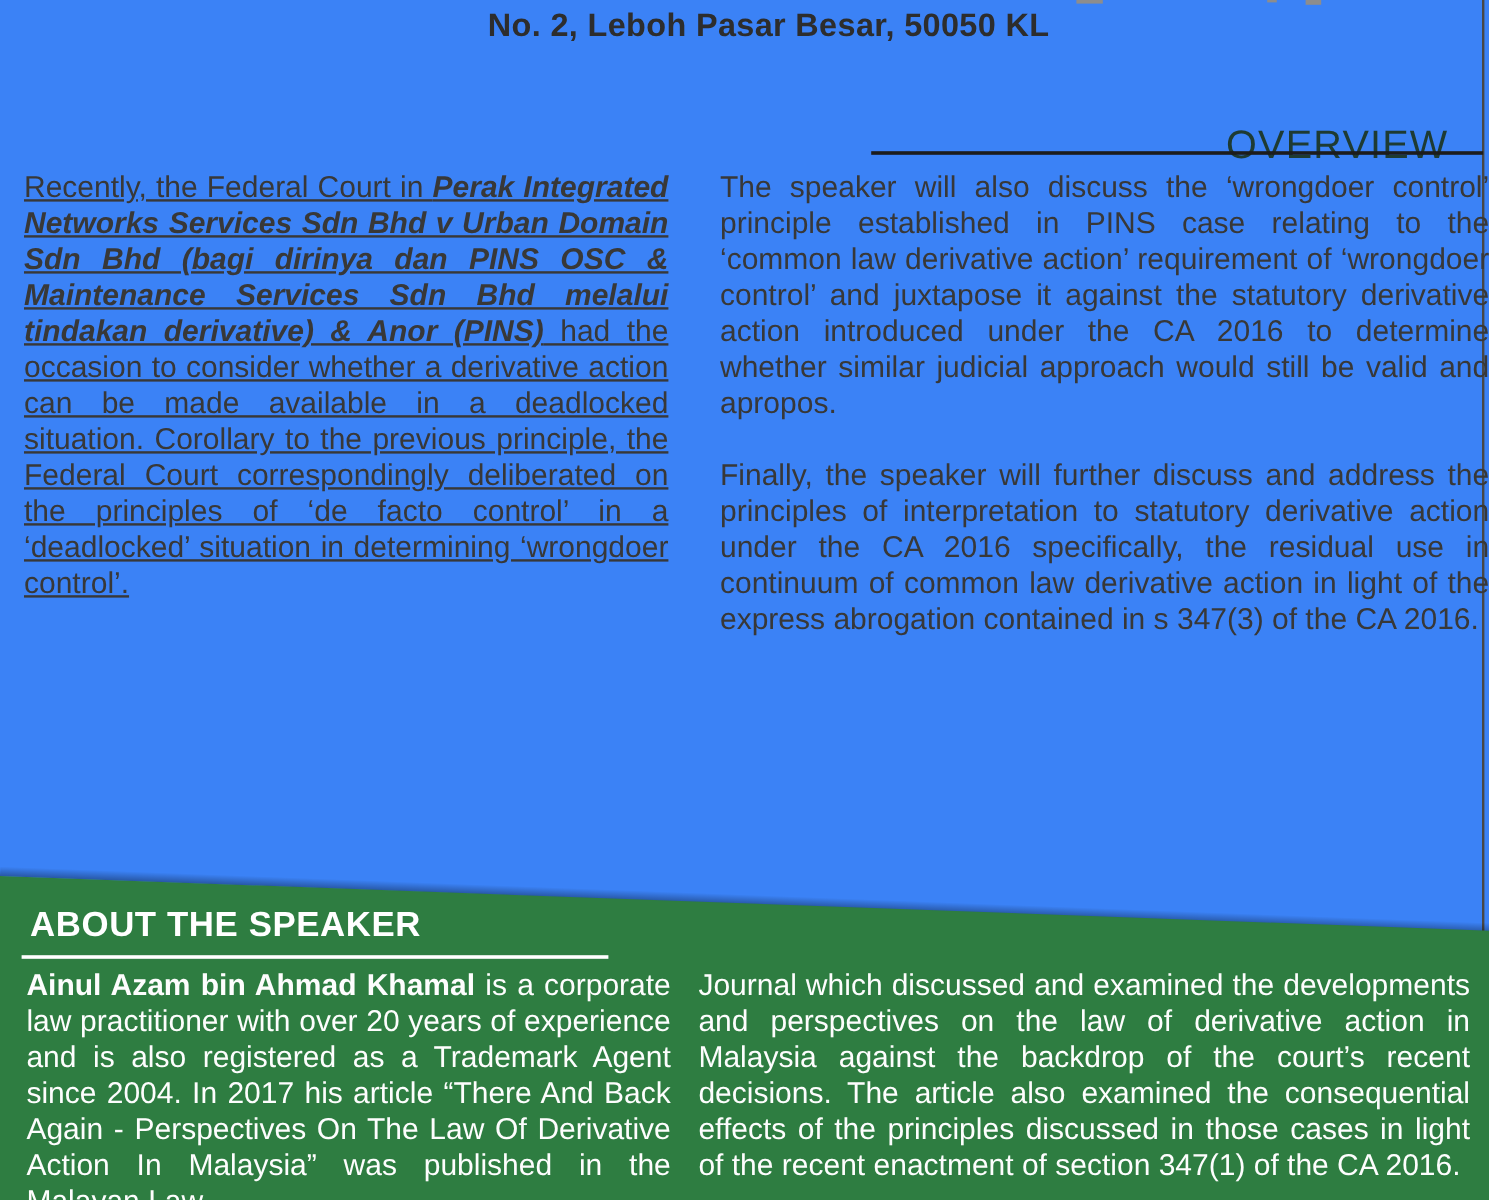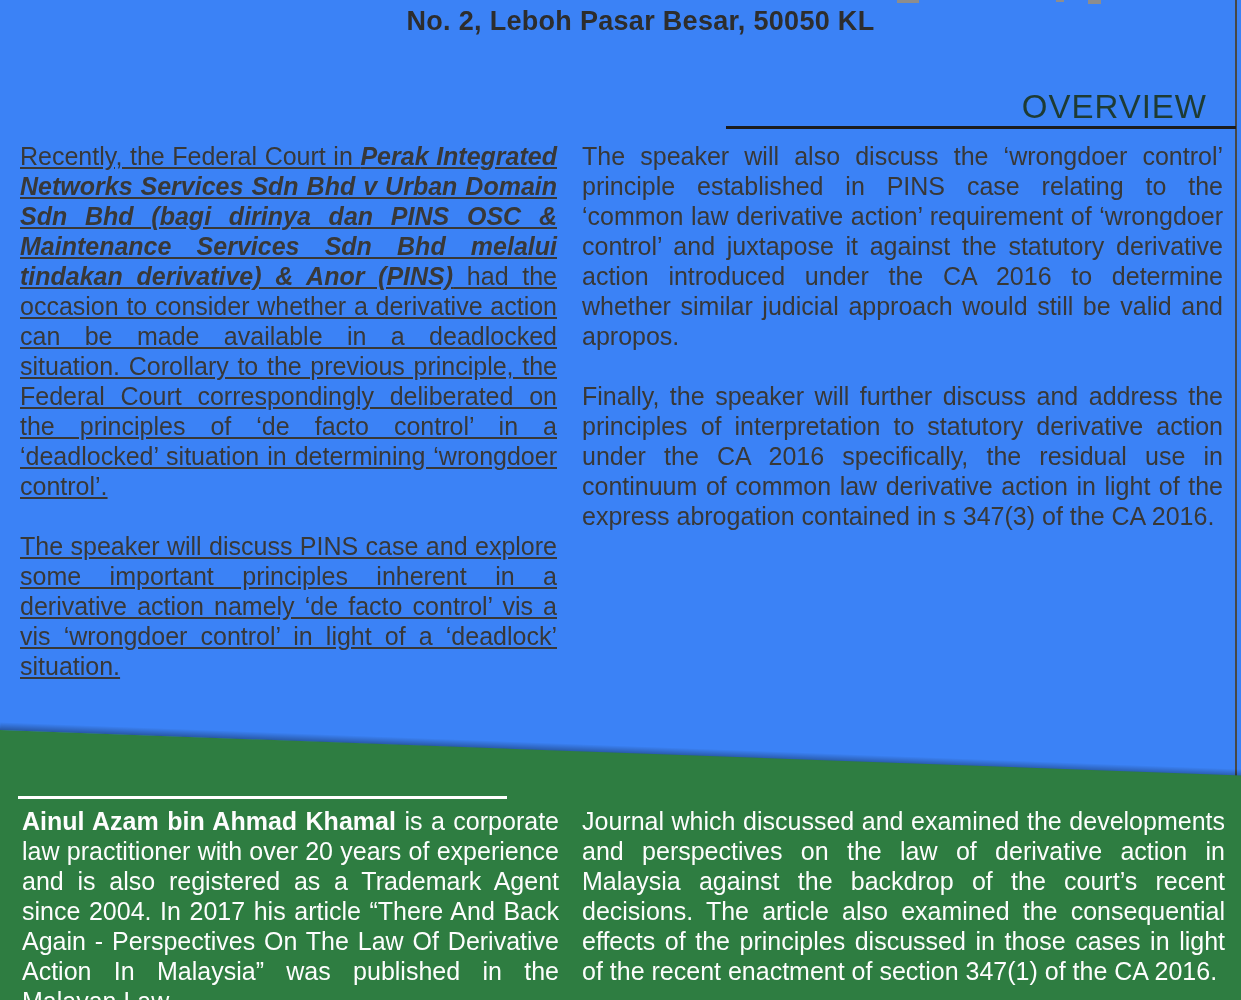--- a/index.html
+++ b/index.html
@@ -10,29 +10,29 @@
   .artifact { position:absolute; background:#8d8d8d; }
 
   .address-line {
     position:absolute; top:6px; left:0; width:100%; text-align:center;
     font-size:27px; font-weight:600; color:#2d2d2d; letter-spacing:0.3px;
   }
 
   .right-rule { position:absolute; left:1235px; top:0; width:2px; height:778px; background:#474747; }
 
   .overview-heading {
-    position:absolute; top:88px; left:0; width:1207px; margin:0; text-align:right;
+    position:absolute; top:102px; left:0; width:1207px; margin:0; text-align:right;
     font-size:33px; font-weight:400; color:#1e3b33; letter-spacing:1px;
   }
   .overview-underline { position:absolute; left:726px; top:126px; width:510px; height:3px; background:#1c1c1c; }
 
   .col { position:absolute; text-align:justify; font-size:25px; line-height:30px; color:#383838; }
   .col p { margin:0 0 30px 0; }
   .col-left-white  { left:20px;  top:141px; width:537px;text-decoration:underline; }
-  .col-right-white { left:582px; top:141px; width:641px; }
+  .col-right-white { left:600px; top:141px; width:641px; }
   .case-citation { font-weight:700; font-style:italic; }
 
   .green-shadow {
     position:absolute; left:0; top:722px; width:1250px; height:8px;
     transform-origin:0 100%; transform:rotate(2.17deg);
     background:linear-gradient(to bottom, rgba(0,0,0,0), rgba(0,0,0,0.33));
   }
   .green-panel {
     position:absolute; inset:0; background:#2e7d41;
     clip-path:polygon(0 730px, 100% 777px, 100% 100%, 0 100%);
@@ -60,32 +60,32 @@
 
   <div class="address-line">No. 2, Leboh Pasar Besar,  50050 KL</div>
 
   <div class="right-rule"></div>
 
   <h2 class="overview-heading">OVERVIEW</h2>
   <div class="overview-underline"></div>
 
   <div class="col col-left-white">
     <p><span>Recently, the Federal Court in </span><span class="case-citation">Perak Integrated Networks Services Sdn Bhd v Urban Domain Sdn Bhd (bagi dirinya dan PINS OSC &amp; Maintenance Services Sdn Bhd melalui tindakan derivative) &amp; Anor (PINS)</span><span> had the occasion to consider whether a derivative action can be made available in a deadlocked situation. Corollary to the previous principle, the Federal Court correspondingly deliberated on the principles of ‘de facto control’ in a ‘deadlocked’ situation in determining ‘wrongdoer control’.</span></p>
-    <p>The speaker will discuss PINS case and explore some important principles inherent in a derivative action namely ‘de facto control’ vis a vis ‘wrongdoer control’ in light of a ‘deadlock’ situation.</p>
   </div>
 
   <div class="col col-right-white">
     <p>The speaker will also discuss the ‘wrongdoer control’ principle established in PINS case relating to the ‘common law derivative action’ requirement of ‘wrongdoer control’ and juxtapose it against the statutory derivative action introduced under the CA 2016 to determine whether similar judicial approach would still be valid and apropos.</p>
     <p>Finally, the speaker will further discuss and address the principles of interpretation to statutory derivative action under the CA 2016 specifically, the residual use in continuum of common law derivative action in light of the express abrogation contained in s 347(3) of the CA 2016.</p>
   </div>
 
   <div class="green-shadow"></div>
 
   <div class="green-panel"></div>
 
+  <h3 class="about-heading">ABOUT THE SPEAKER</h3>
   <div class="about-underline"></div>
 
   <div class="col green-text col-left-green">
     <p><span class="speaker-name">Ainul Azam bin Ahmad Khamal</span><span> is a corporate law practitioner with over 20 years of experience and is also registered as a Trademark Agent since 2004. In 2017 his article “There And Back Again - Perspectives On The Law Of Derivative Action In Malaysia” was published in the Malayan Law</span></p>
   </div>
 
   <div class="col green-text col-right-green">
     <p>Journal which discussed and examined the developments and perspectives on the law of derivative action in Malaysia against the backdrop of the court’s recent decisions. The article also examined the consequential effects of the principles discussed in those cases in light of the recent enactment of section 347(1) of the CA 2016.</p>
   </div>
 

